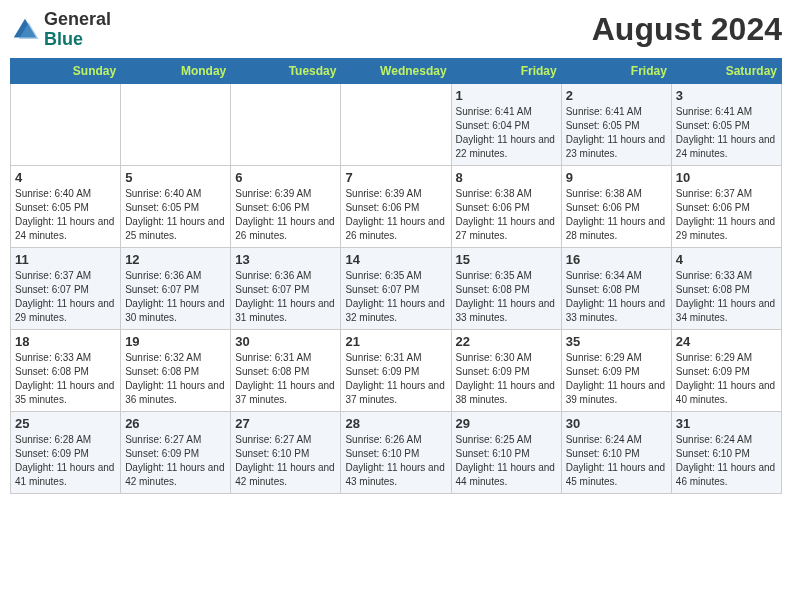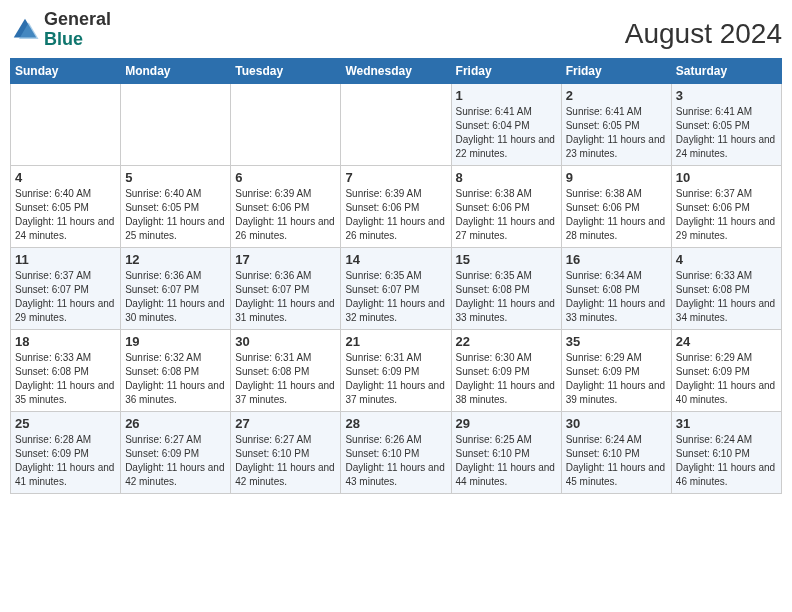--- a/index.html
+++ b/index.html
@@ -6,61 +6,61 @@
     body {
       font-family: Arial, Helvetica, sans-serif;
       background: #fff;
       width: 792px;
       min-height: 612px;
       padding: 10px;
     }
     .header {
       display: flex;
       justify-content: space-between;
-      align-items: flex-end;
+      align-items: center;
       margin-bottom: 8px;
     }
     .logo {
       display: flex;
       align-items: center;
       gap: 4px;
     }
     .logo-text {
       display: flex;
       flex-direction: column;
       line-height: 1.1;
     }
     .logo-icon {
       width: 30px;
       height: 30px;
     }
     .title-block {
       text-align: right;
     }
     .month-year {
-      font-size: 28px;
-      font-weight: normal;
+      font-size: 32px;
+      font-weight: bold;
       color: #333;
     }
     .location {
       font-size: 16px;
       color: #333;
     }
     table {
       width: 100%;
       border-collapse: collapse;
       table-layout: fixed;
     }
     thead tr th {
       background-color: #2c6fad;
-      color: #ffffff;
+      color: #bef264;
       font-size: 12px;
       font-weight: bold;
       padding: 5px 4px;
-      text-align: left;
+      text-align: right;
       border: 1px solid #2c6fad;
     }
     tbody tr td {
       border: 1px solid #ccc;
       vertical-align: top;
       padding: 4px 4px 4px 4px;
       font-size: 10.5px;
       color: #333;
       height: 80px;
     }
@@ -165,21 +165,21 @@
       <tr>
         <td>
           <span class="day-num">11</span>
           <div class="cell-text">Sunrise: 6:37 AM<br>Sunset: 6:07 PM<br>Daylight: 11 hours and 29 minutes.</div>
         </td>
         <td>
           <span class="day-num">12</span>
           <div class="cell-text">Sunrise: 6:36 AM<br>Sunset: 6:07 PM<br>Daylight: 11 hours and 30 minutes.</div>
         </td>
         <td>
-          <span class="day-num">17</span>
+          <span class="day-num">13</span>
           <div class="cell-text">Sunrise: 6:36 AM<br>Sunset: 6:07 PM<br>Daylight: 11 hours and 31 minutes.</div>
         </td>
         <td>
           <span class="day-num">14</span>
           <div class="cell-text">Sunrise: 6:35 AM<br>Sunset: 6:07 PM<br>Daylight: 11 hours and 32 minutes.</div>
         </td>
         <td>
           <span class="day-num">15</span>
           <div class="cell-text">Sunrise: 6:35 AM<br>Sunset: 6:08 PM<br>Daylight: 11 hours and 33 minutes.</div>
         </td>

